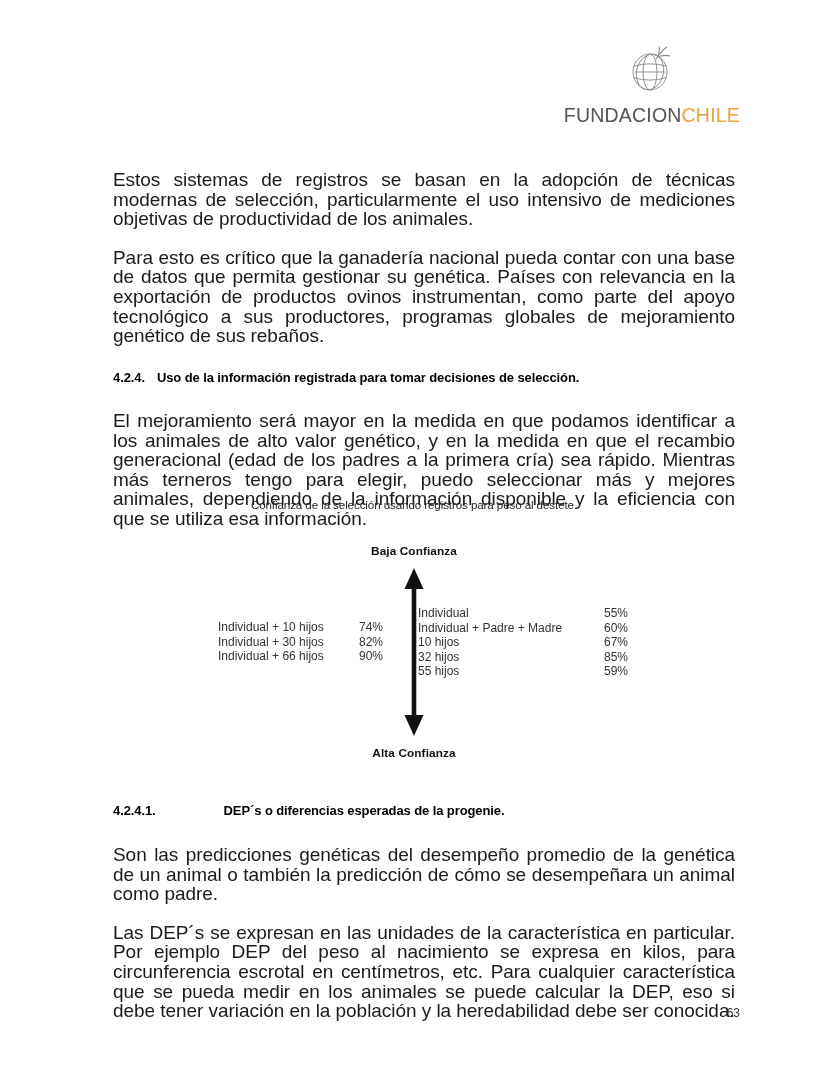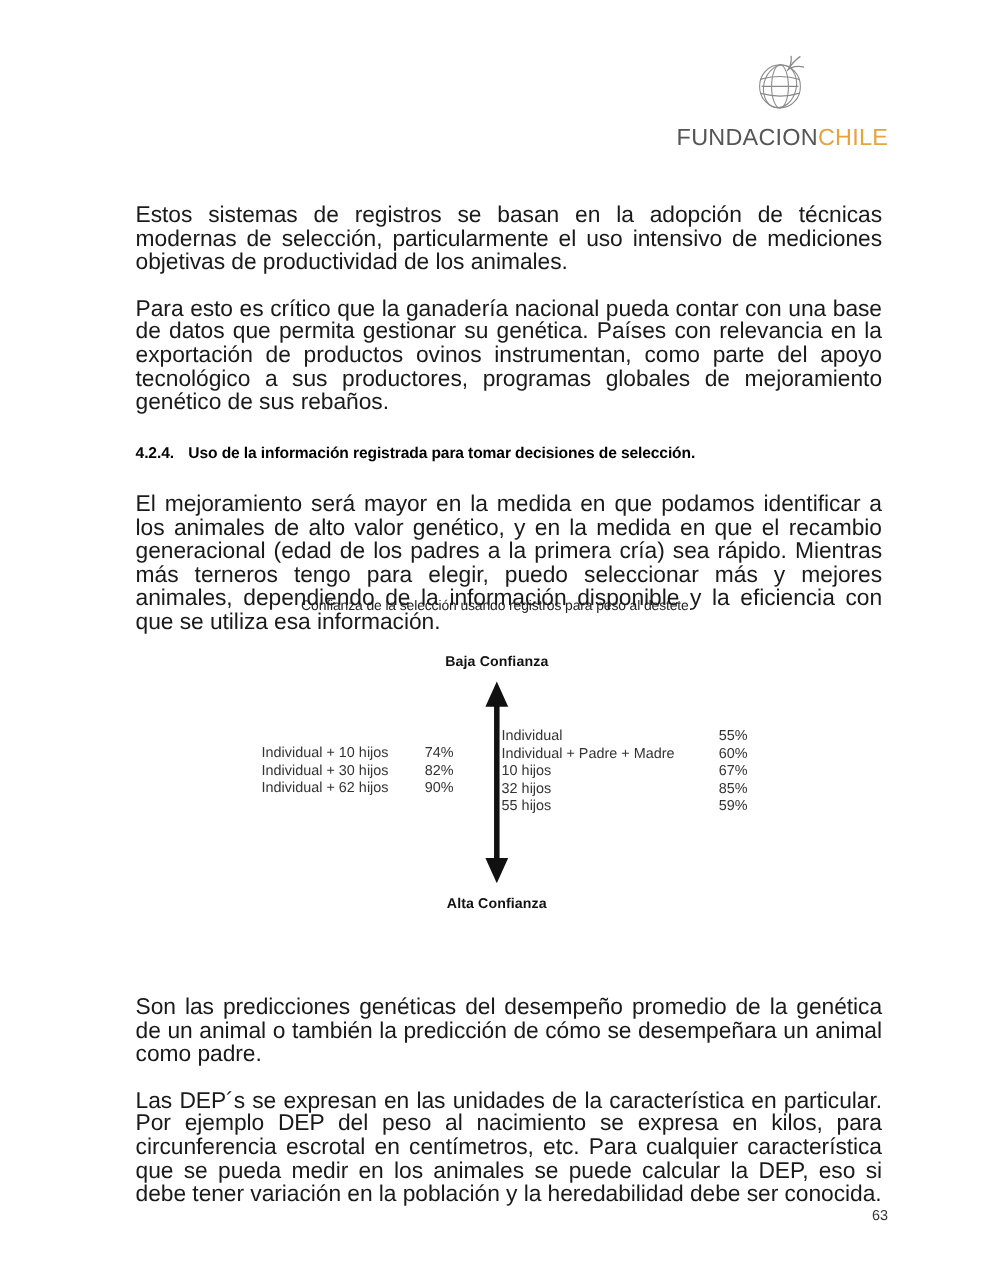--- a/index.html
+++ b/index.html
@@ -140,21 +140,21 @@
   .col-right {
     left: 418px;
     top: 108px;
     width: 215px;
   }
   .col .row {
     display: flex;
     justify-content: space-between;
   }
   .col .row .pct {
-    text-align: left;
+    text-align: center;
   }
   .col-left .row .pct { min-width: 34px; }
   .col-right .row .pct { min-width: 34px; }
 
   
   .page-number {
     position: absolute;
     right: 88px;
     top: 1006px;
     font-size: 12px;
@@ -220,21 +220,21 @@
     <div class="col col-left">
       <div class="row">
         <span>Individual + 10 hijos</span>
         <span class="pct">74%</span>
       </div>
       <div class="row">
         <span>Individual + 30 hijos</span>
         <span class="pct">82%</span>
       </div>
       <div class="row">
-        <span>Individual + 62 hijos</span>
+        <span>Individual + 66 hijos</span>
         <span class="pct">90%</span>
       </div>
     </div>
 
     <div class="col col-right">
       <div class="row">
         <span>Individual</span>
         <span class="pct">55%</span>
       </div>
       <div class="row">
@@ -252,20 +252,21 @@
       <div class="row">
         <span>55 hijos</span>
         <span class="pct">59%</span>
       </div>
     </div>
 
     <div class="fig-label bottom">Alta Confianza</div>
   </div>
 
   <div class="content" style="top:803px;">
+    <h3 class="section-heading"><span>4.2.4.1.</span><span class="num-gap-wide"></span><span>DEP´s o diferencias esperadas de la progenie.</span></h3>
     <div class="sp-head" style="height:27px;"></div>
     <p class="body-text">Son las predicciones genéticas del desempeño promedio de la genética de un animal o también la predicción de cómo se desempeñara un animal como padre.</p>
     <div class="sp-para"></div>
     <p class="body-text">Las DEP´s se expresan en las unidades de la característica en particular. Por ejemplo DEP del peso al nacimiento se expresa en kilos, para circunferencia escrotal en centímetros, etc. Para cualquier característica que se pueda medir en los animales se puede calcular la DEP, eso si debe tener variación en la población y la heredabilidad debe ser conocida.</p>
   </div>
 
   <div class="page-number">63</div>
 
 </div>
 

